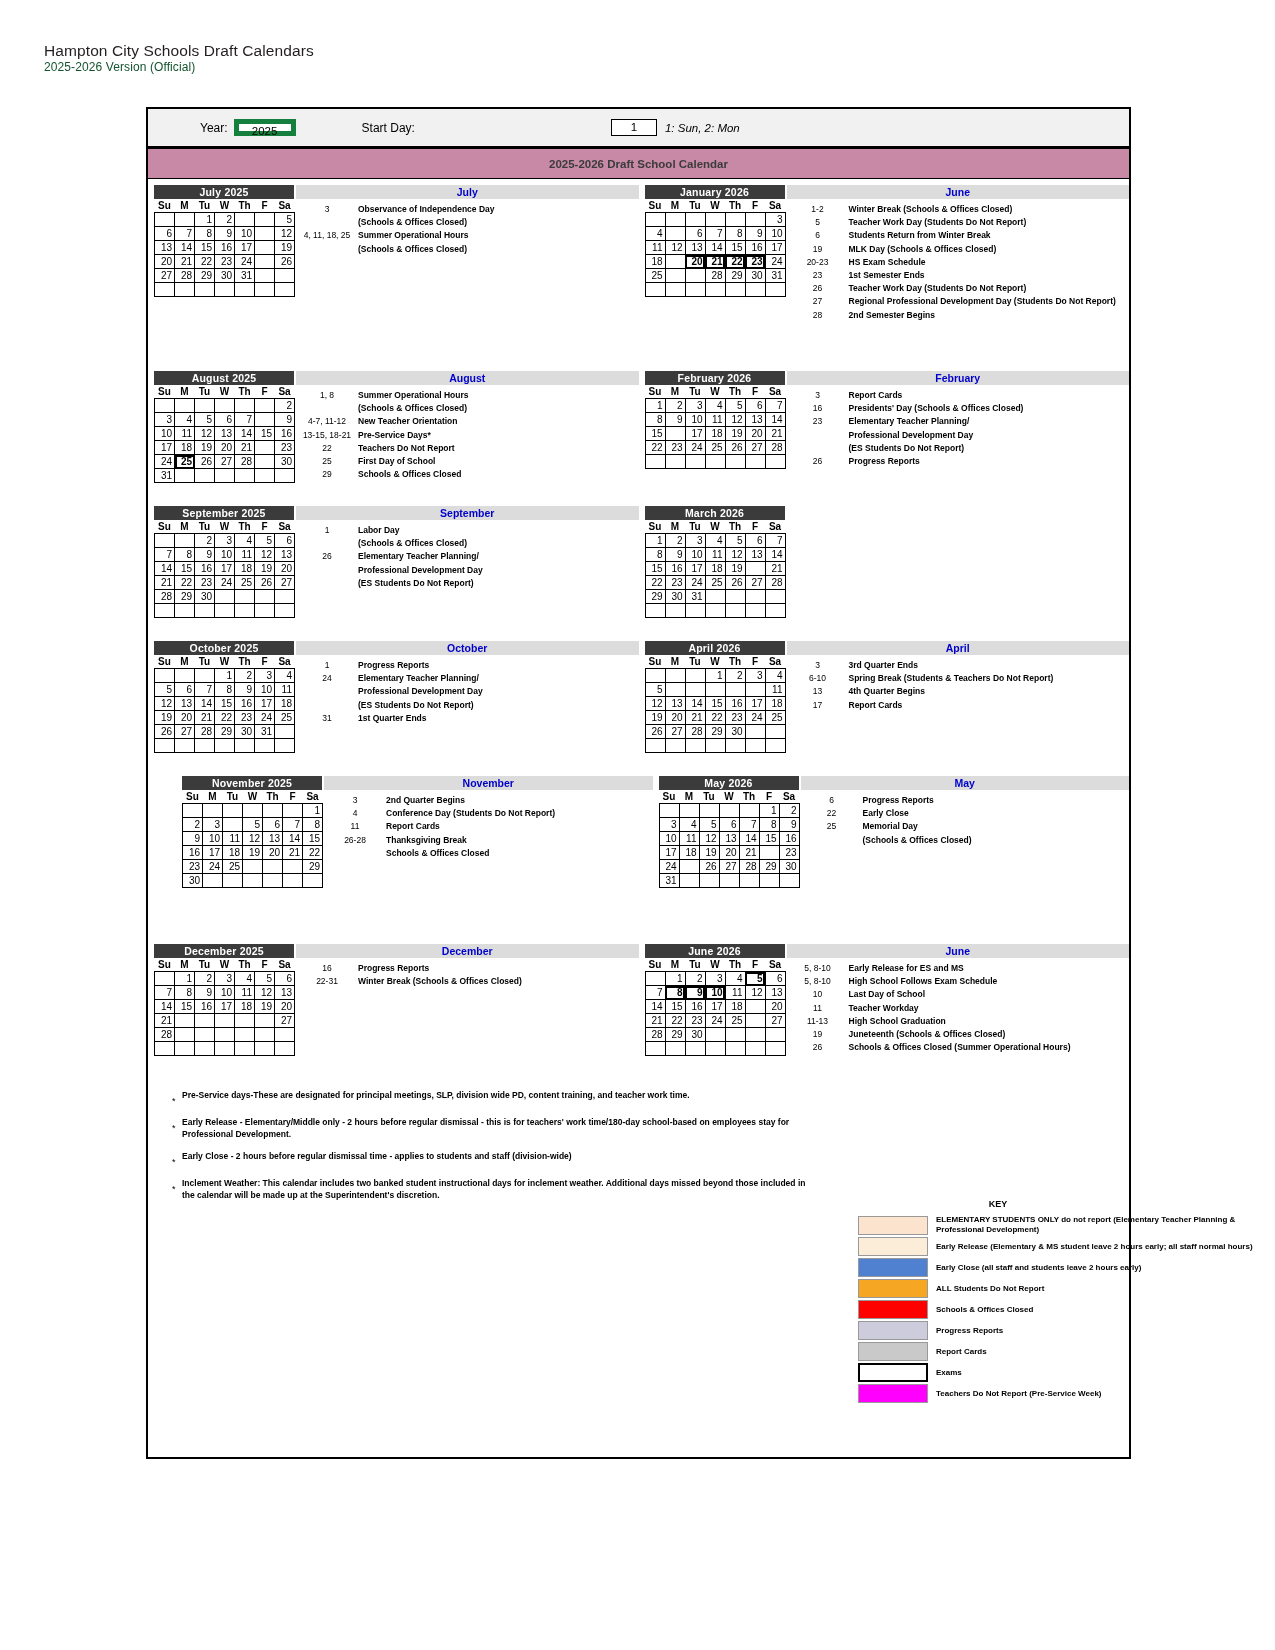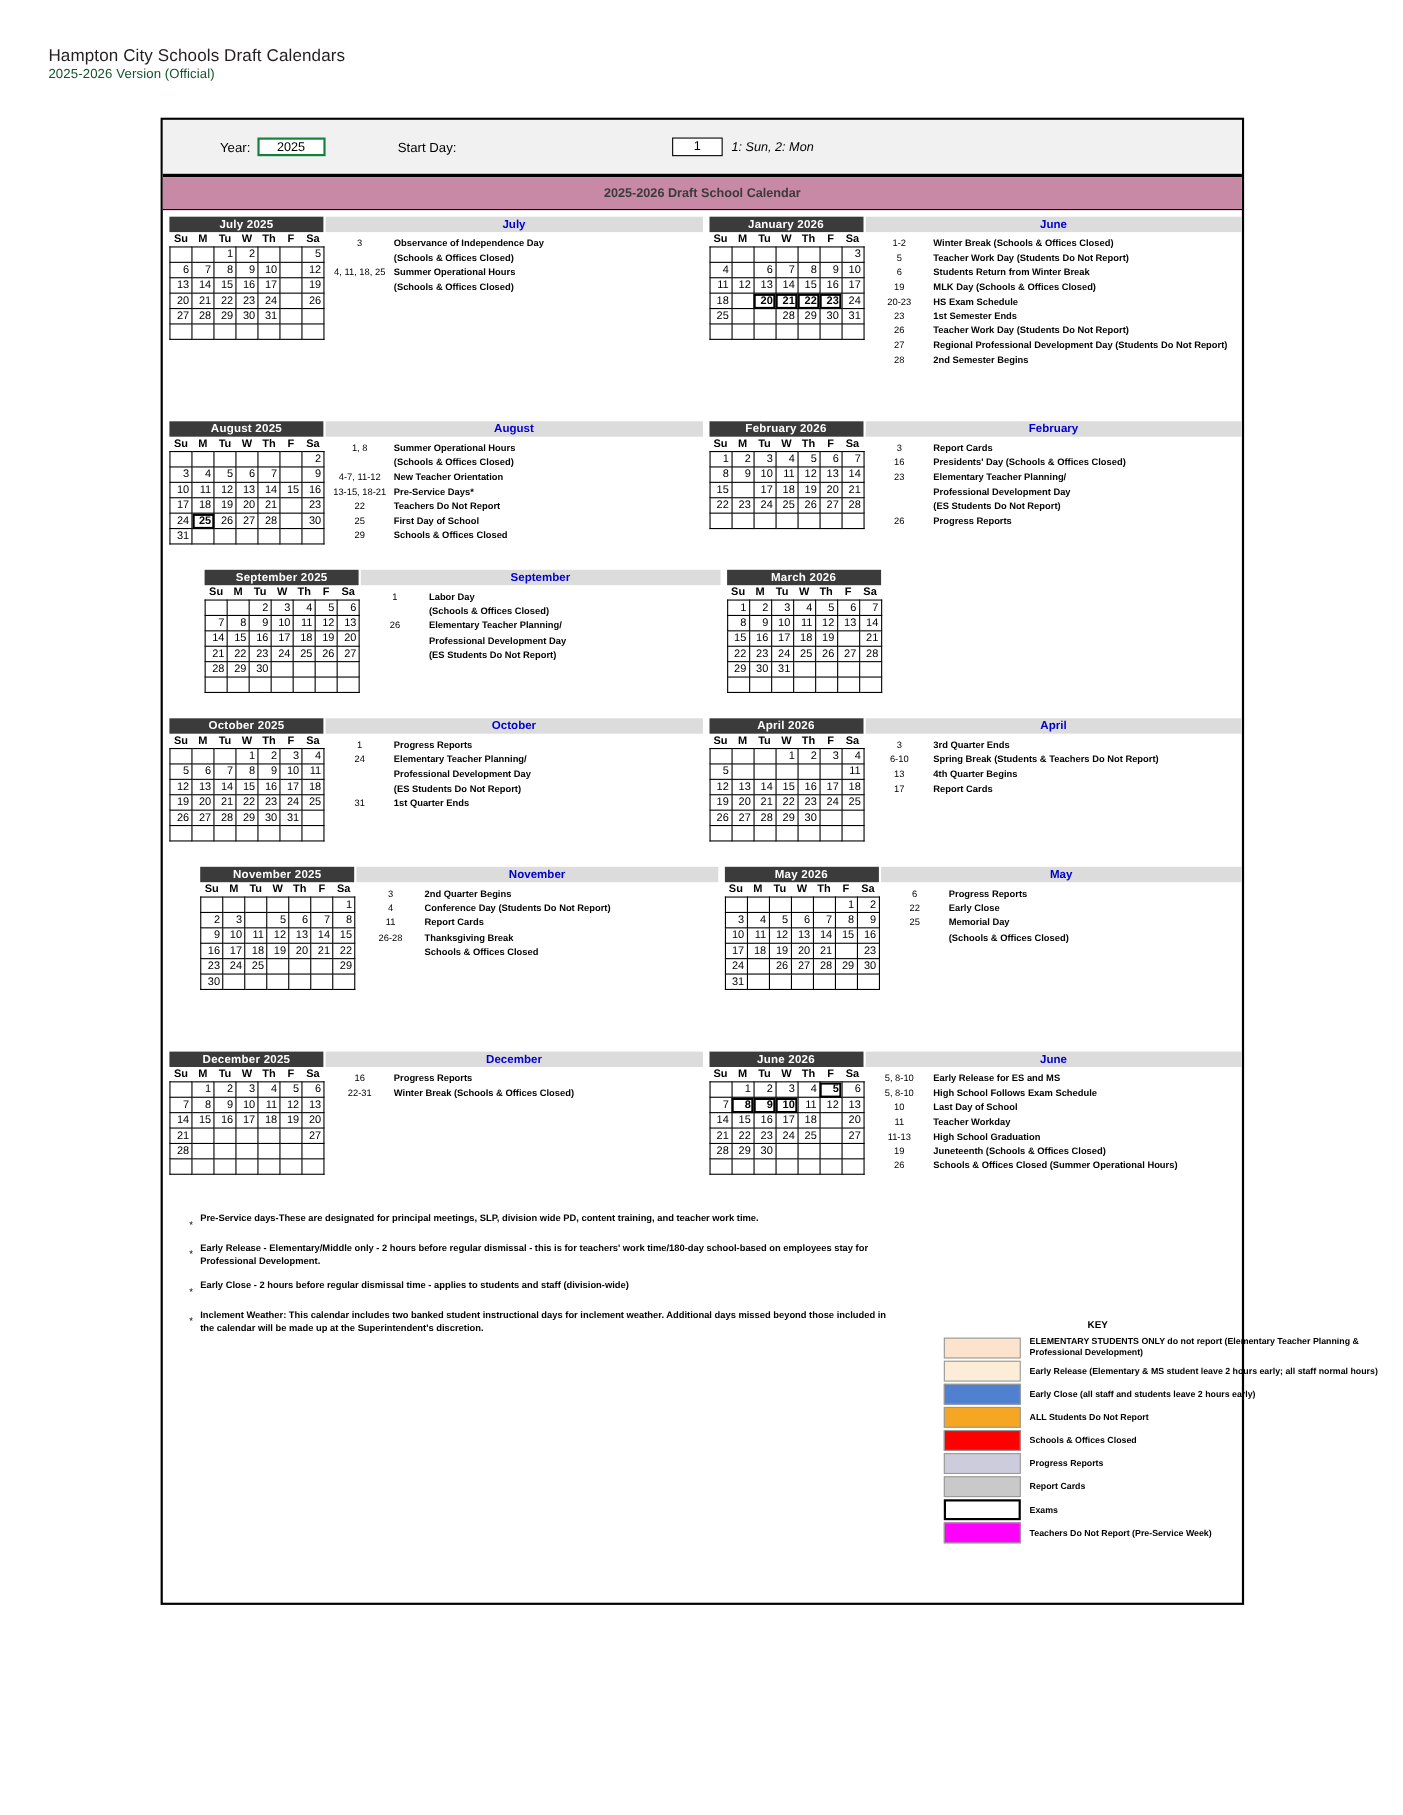--- a/index.html
+++ b/index.html
@@ -18,27 +18,27 @@
   .page-header .ttl { font-size:15.5px; color:#231f20; letter-spacing:.1px; }
   .page-header .ver { font-size:12px; color:#14532d; letter-spacing:.1px; }
 
   .sheet {
     position:absolute; top:107px; left:146px; width:985px; height:1352px;
     border:2px solid #000; background:#fff;
   }
 
   
   .ctrlbar {
-    height:52px; background:#f1f1f1; border-bottom:3px solid #000;
+    height:40px; background:#f1f1f1; border-bottom:3px solid #000;
     display:flex; align-items:center; font-size:11.5px;
   }
   .ctrlbar .lbl { font-size:12px; }
   .ctrl-year-lbl { margin-left:52px; }
   .ctrl-box {
-    border:2px solid #15803d; background:#fff; height:17px; min-width:62px;
+    border:5px solid #15803d; background:#fff; height:17px; min-width:62px;
     margin-left:6px; text-align:center; font-size:11.5px; line-height:15px;
   }
   .ctrl-start-lbl { margin-left:66px; }
   .ctrl-box-sm {
     border:1px solid #000; background:#fff; height:17px; width:46px;
     margin-left:196px; text-align:center; font-size:11.5px; line-height:15px;
   }
   .ctrl-note { margin-left:8px; font-style:italic; font-size:11.5px; }
 
   
@@ -536,21 +536,21 @@
                 <div class="tx">(ES Students Do Not Report)</div>
               </div>
               <div class="note">
                 <div class="dt">26</div>
                 <div class="tx">Progress Reports</div>
               </div>
             </div>
           </div>
         </div>
       </div>
-      <div class="cal-row" style="min-height: 131px; padding-left: 32px;">
+      <div class="cal-row" style="min-height: 131px;">
         <div class="cal-col left">
           <div class="mini">
             <div class="mini-title">September 2025</div>
             <table class="days">
               <thead>
                 <tr>
                   <th>Su</th>
                   <th>M</th>
                   <th>Tu</th>
                   <th>W</th>

